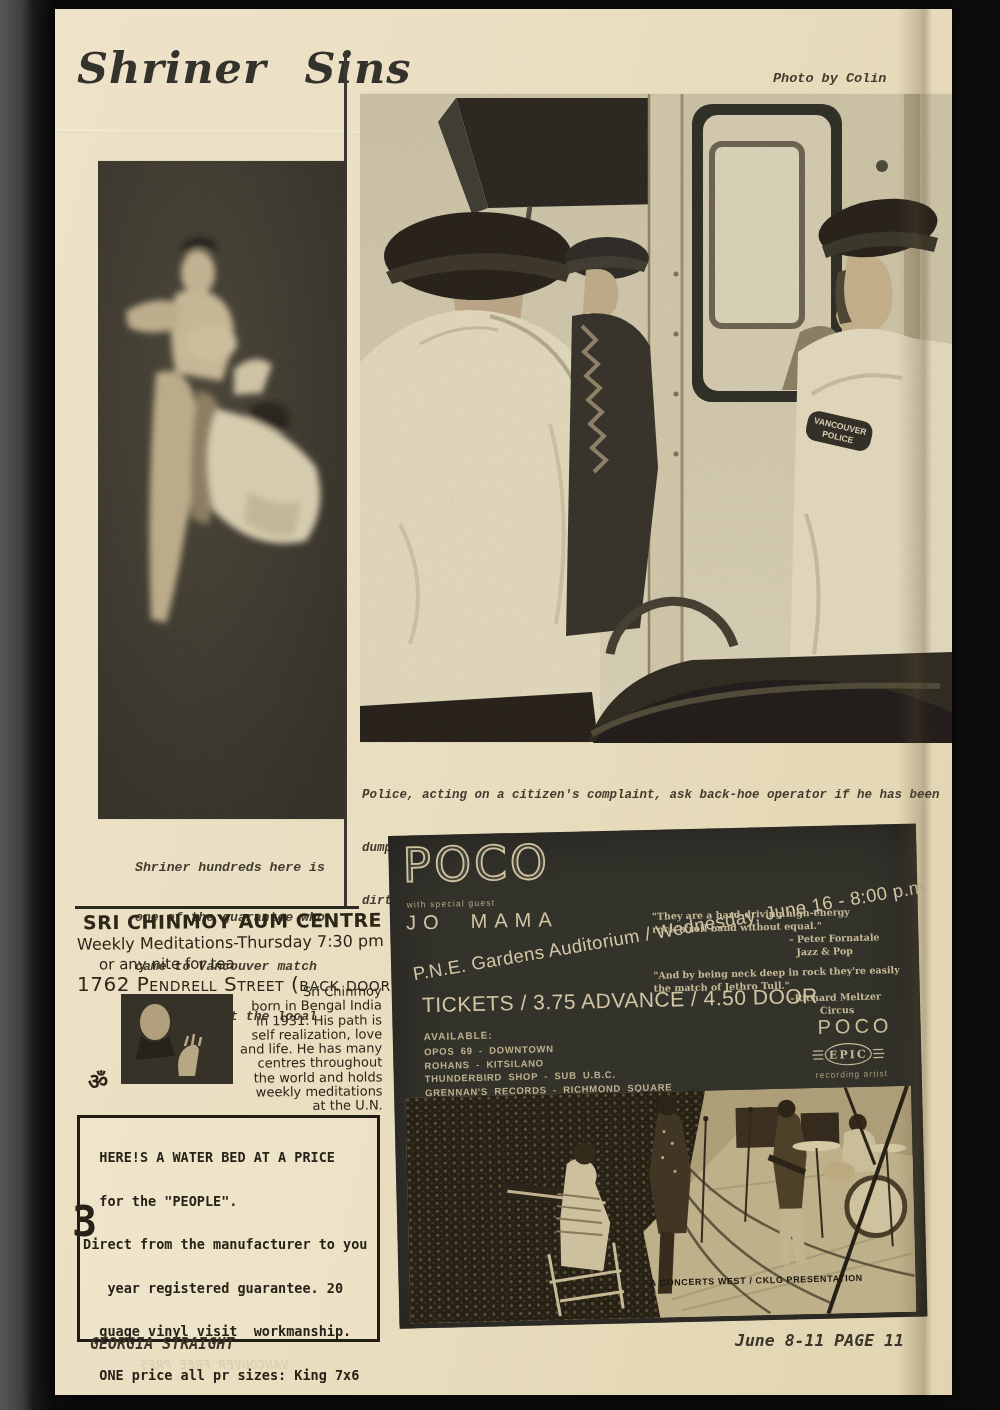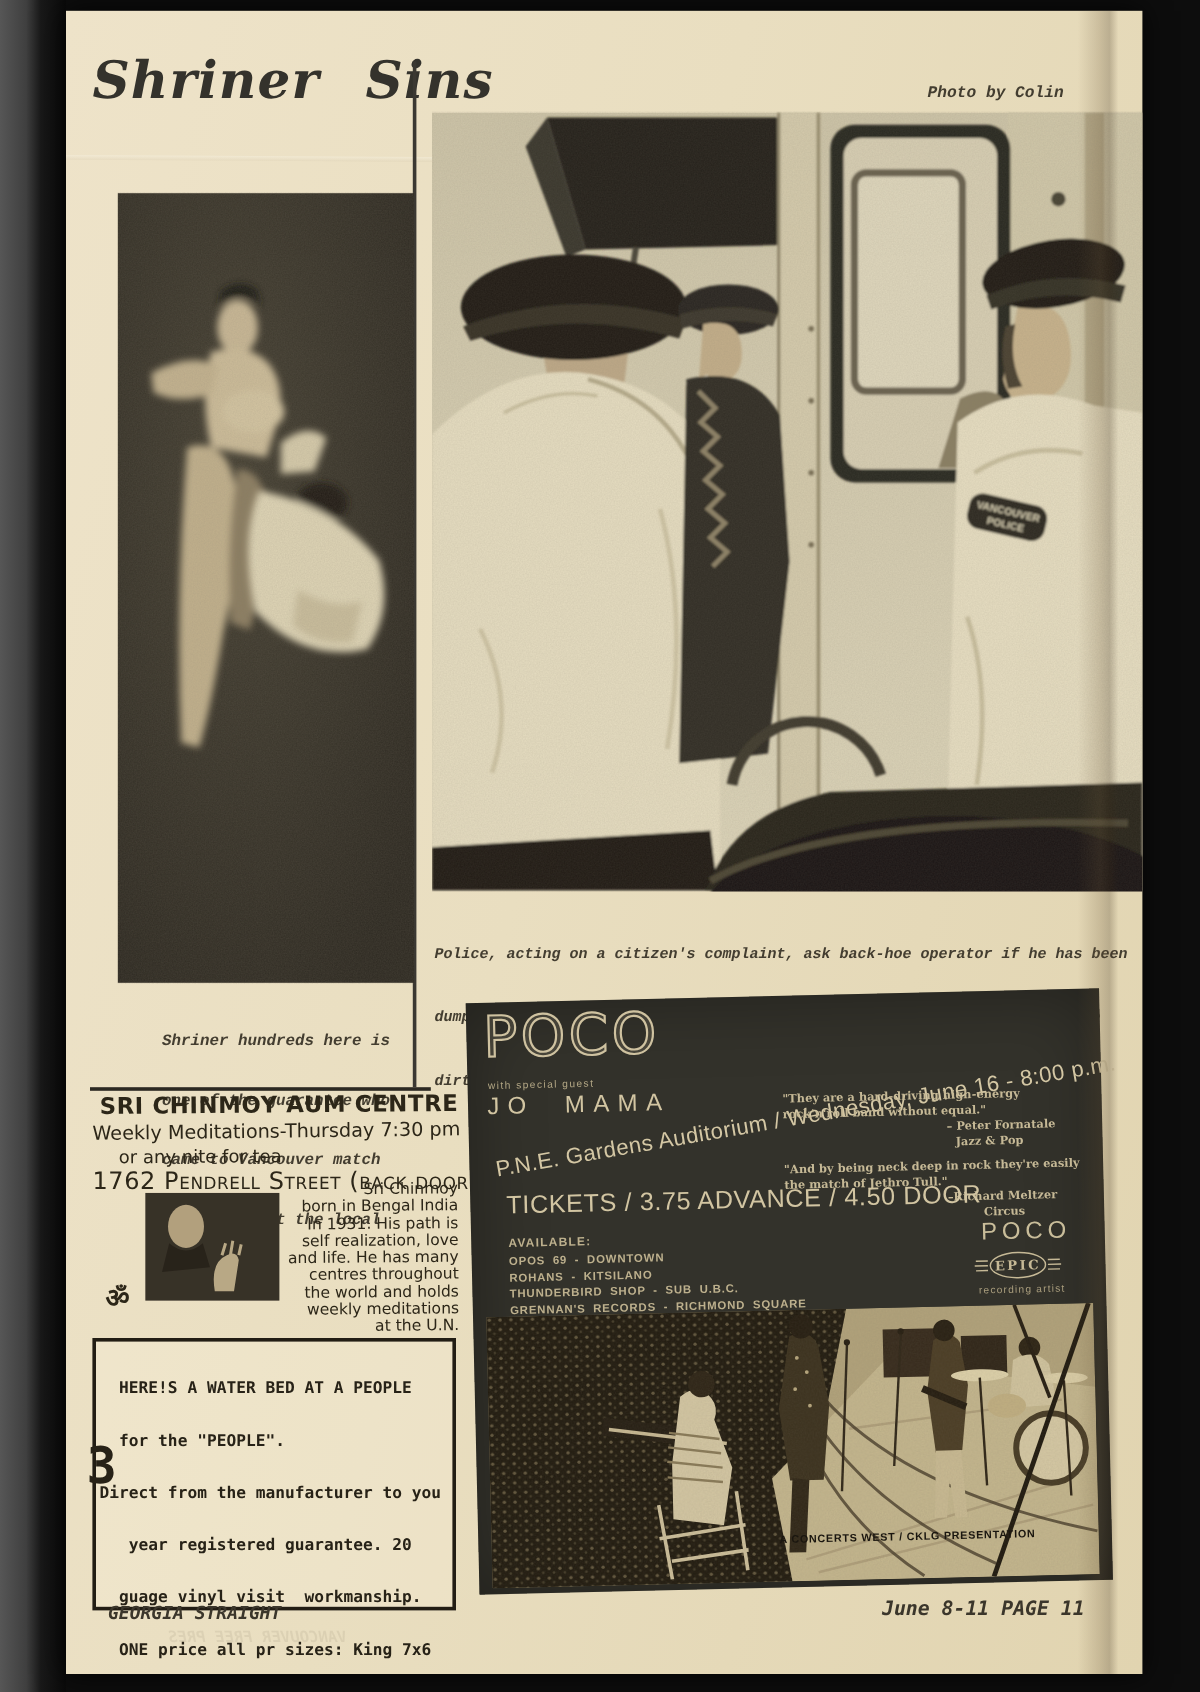--- a/index.html
+++ b/index.html
@@ -250,21 +250,21 @@
     <div>In 1931. His path is</div>
     <div>self realization, love</div>
     <div>and life. He has many</div>
     <div>centres throughout</div>
     <div>the world and holds</div>
     <div>weekly meditations</div>
     <div>at the U.N.</div>
   </div>
 
   <div class="abs wb-box" style="left:22px;top:1106px;width:294px;height:218px;">
-    <div>  HERE!S A WATER BED AT A PEOPLE</div>
+    <div>  HERE!S A WATER BED AT A PRICE</div>
     <div>  for the "PEOPLE".</div>
     <div>Direct from the manufacturer to you</div>
     <div>   year registered guarantee. 20</div>
     <div>  guage vinyl visit  workmanship.</div>
     <div>  ONE price all pr sizes: King 7x6</div>
     <div class="abs" style="left:-8px;top:84px;font-size:42px;line-height:40px;">3</div>
     
     
     
     

